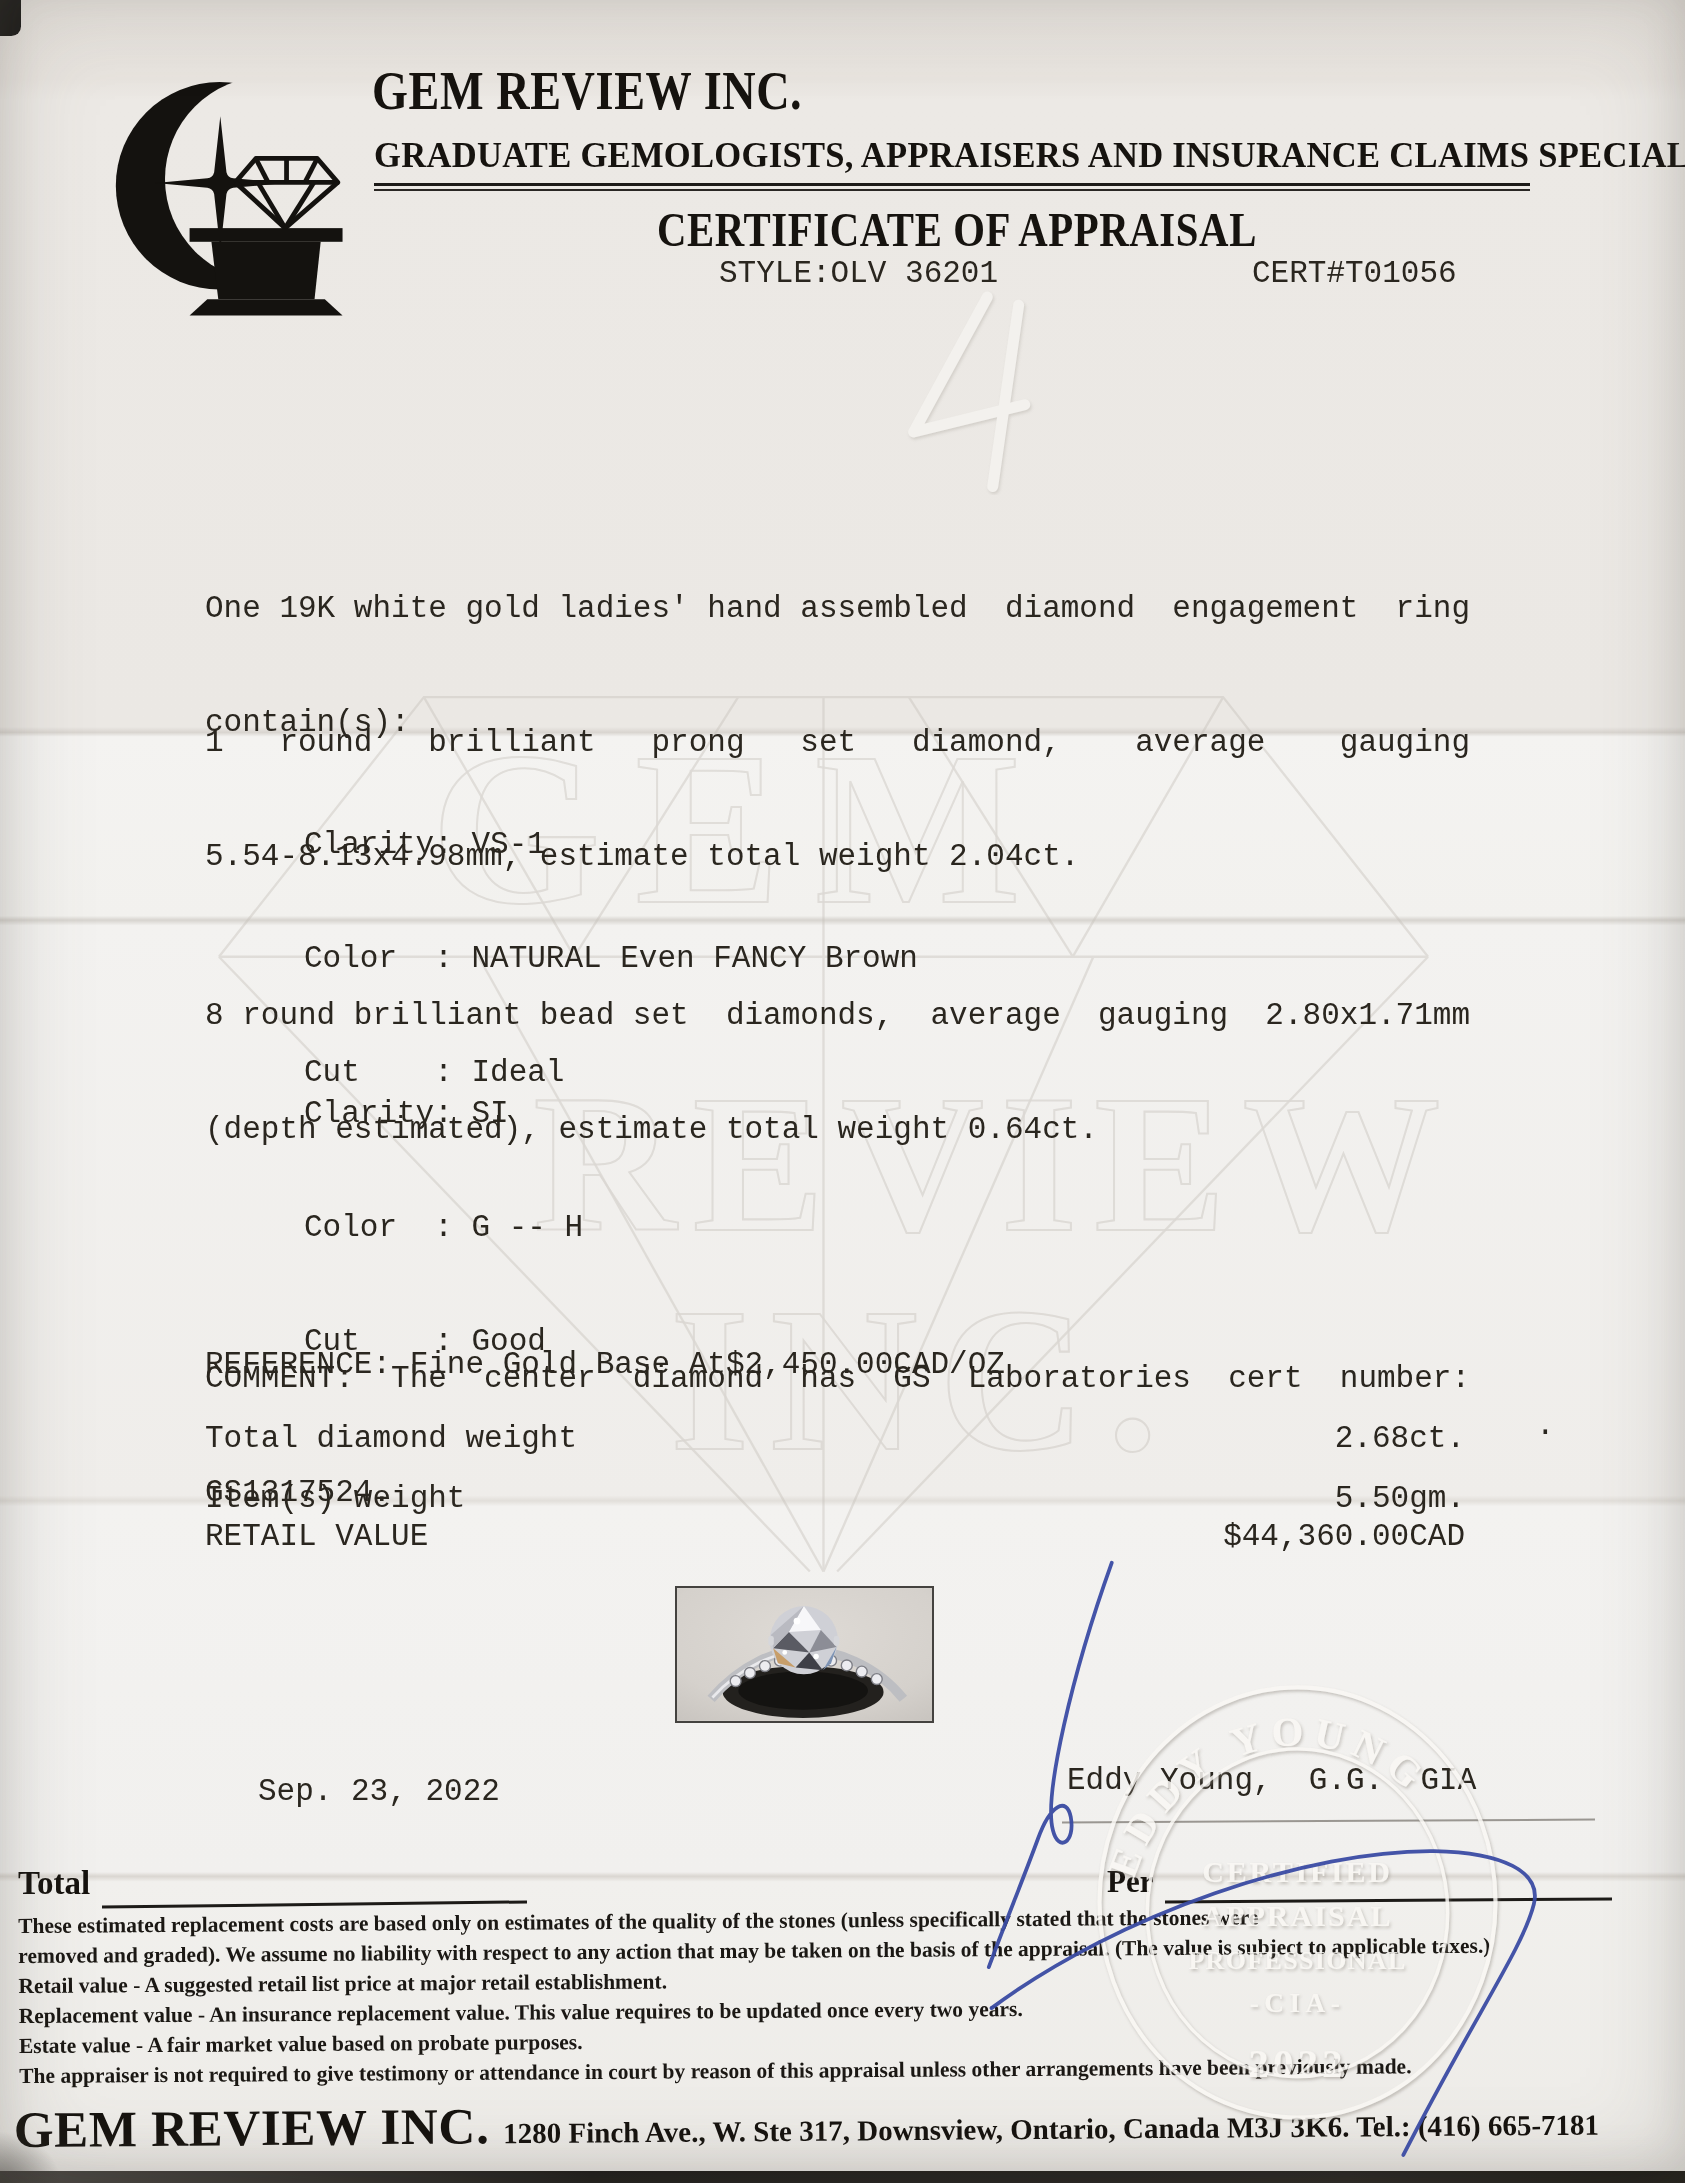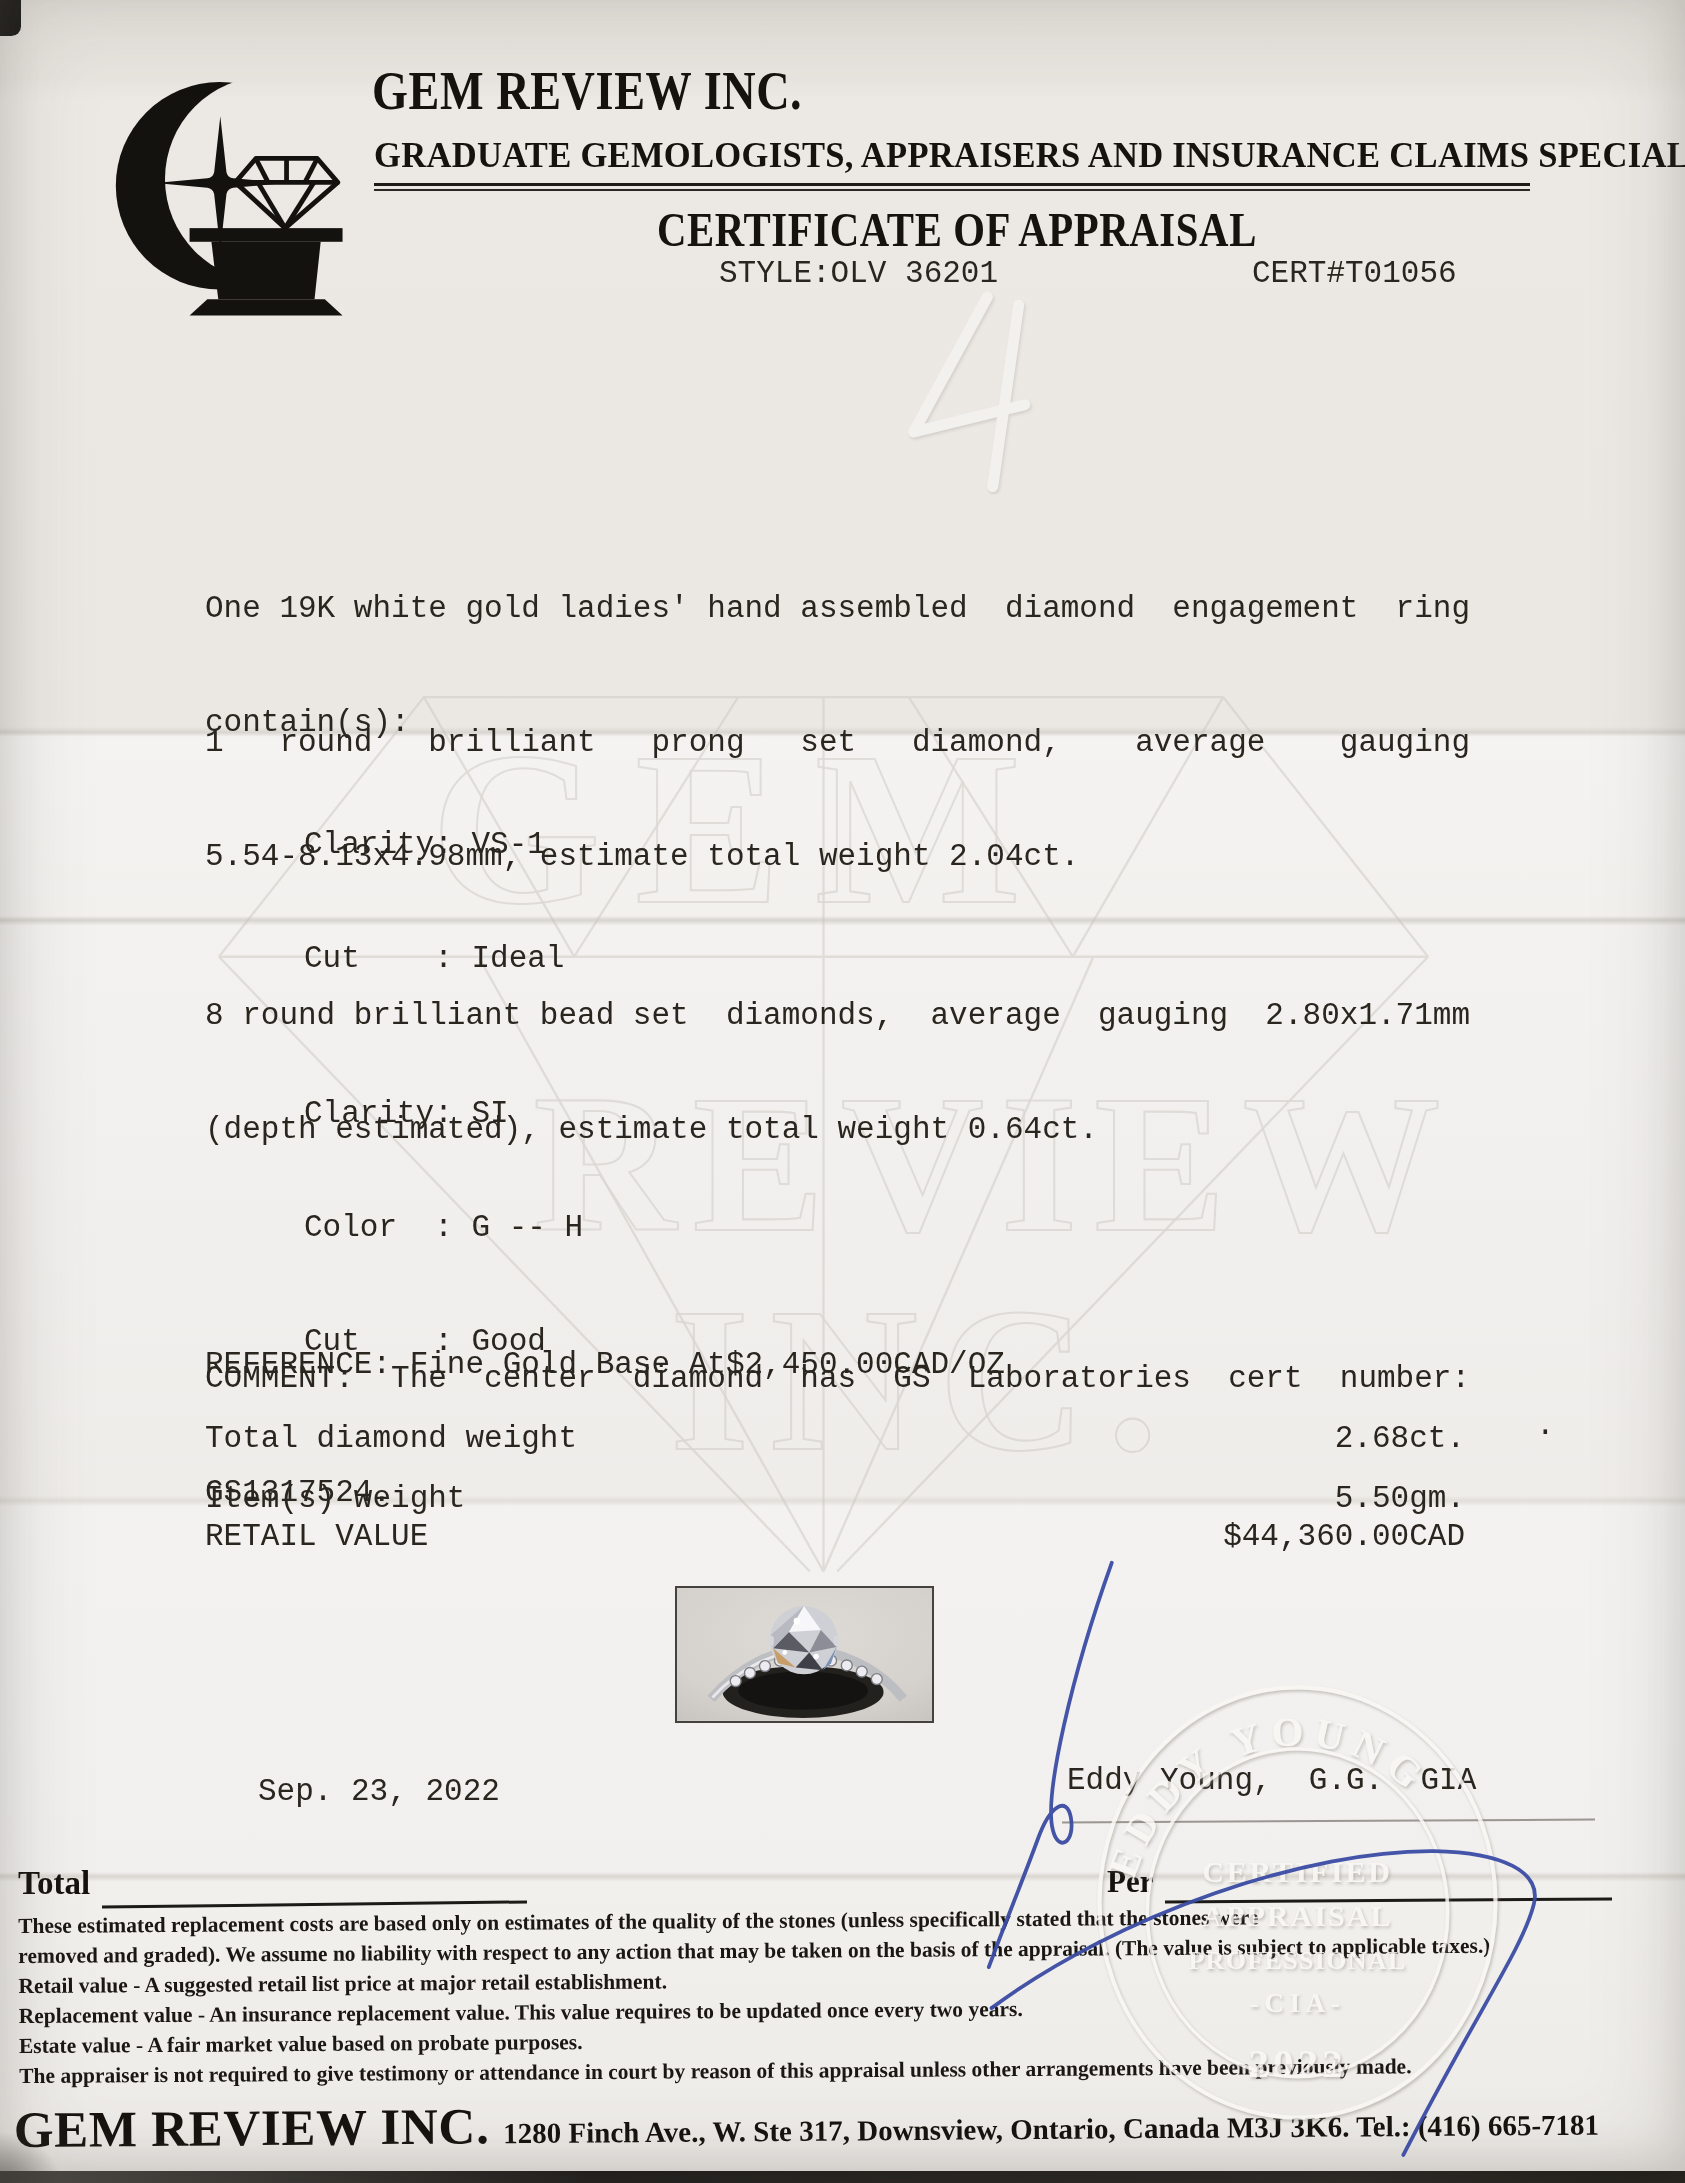--- a/index.html
+++ b/index.html
@@ -118,20 +118,21 @@
     <div>contain(s):</div>
   </div>
 
   <div class="abs mono" style="left:205px;top:648px;">
     <div>1   round   brilliant   prong   set   diamond,    average    gauging</div>
     <div>5.54-8.13x4.98mm, estimate total weight 2.04ct.</div>
   </div>
 
   <div class="abs mono" style="left:304px;top:750px;">
     <div>Clarity: VS-1</div>
+    <div>Color  : NATURAL Even FANCY Brown</div>
     <div>Cut    : Ideal</div>
   </div>
 
   <div class="abs mono" style="left:205px;top:921px;">
     <div>8 round brilliant bead set  diamonds,  average  gauging  2.80x1.71mm</div>
     <div>(depth estimated), estimate total weight 0.64ct.</div>
   </div>
 
   <div class="abs mono" style="left:304px;top:1019px;">
     <div>Clarity: SI</div>

